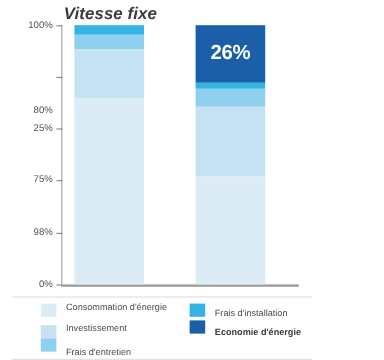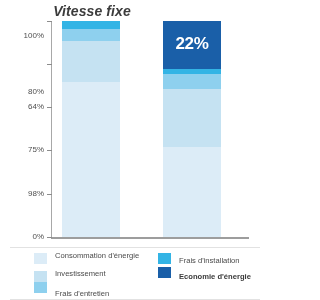--- a/index.html
+++ b/index.html
@@ -82,47 +82,47 @@
 <div id="chart-root">
 
   <div class="panel-title" id="title-fixe">Vitesse fixe</div>
 
   <div class="plot">
 
     <div class="axis-line"></div>
     <div class="baseline"></div>
 
     <div class="axis-tick" style="top:3px;"></div>
-    <div class="axis-label" style="top:-1px;margin-top:15px;">100%</div>
+    <div class="axis-label" style="top:-1px;">100%</div>
 
     <div class="axis-tick" style="top:46px;"></div>
     <div class="axis-label" style="top:42px;margin-top:28px;">80%</div>
 
     <div class="axis-tick" style="top:89px;"></div>
-    <div class="axis-label" style="top:85px;">64%</div>
+    <div class="axis-label" style="top:85px;">25%</div>
 
     <div class="axis-tick" style="top:132px;"></div>
     <div class="axis-label" style="top:128px;">75%</div>
 
     <div class="axis-tick" style="top:176px;"></div>
     <div class="axis-label" style="top:172px;">98%</div>
 
     <div class="axis-tick" style="top:219px;"></div>
     <div class="axis-label" style="top:215px;">0%</div>
 
     <div class="bar" id="bar-fixe" style="top:3px;height:216px;">
       <div class="seg" style="top:0px;height:8px;background:#33b4e5;"></div>
       <div class="seg" style="top:8px;height:12px;background:#8ed0ee;"></div>
       <div class="seg" style="top:20px;height:41px;background:#c5e2f2;"></div>
       <div class="seg" style="top:61px;height:155px;background:#dcecf7;"></div>
     </div>
 
     <div class="bar" id="bar-variable" style="top:3px;height:216px;">
       <div class="seg" style="top:0px;height:48px;background:#1a5fa8;">
-        <div class="seg-label" style="top:13px;">22%</div>
+        <div class="seg-label" style="top:13px;">26%</div>
       </div>
       <div class="seg" style="top:48px;height:5px;background:#33b4e5;"></div>
       <div class="seg" style="top:53px;height:15px;background:#8ed0ee;"></div>
       <div class="seg" style="top:68px;height:58px;background:#c5e2f2;"></div>
       <div class="seg" style="top:126px;height:90px;background:#dcecf7;"></div>
     </div>
 
   </div>
 
   <div class="legend">

